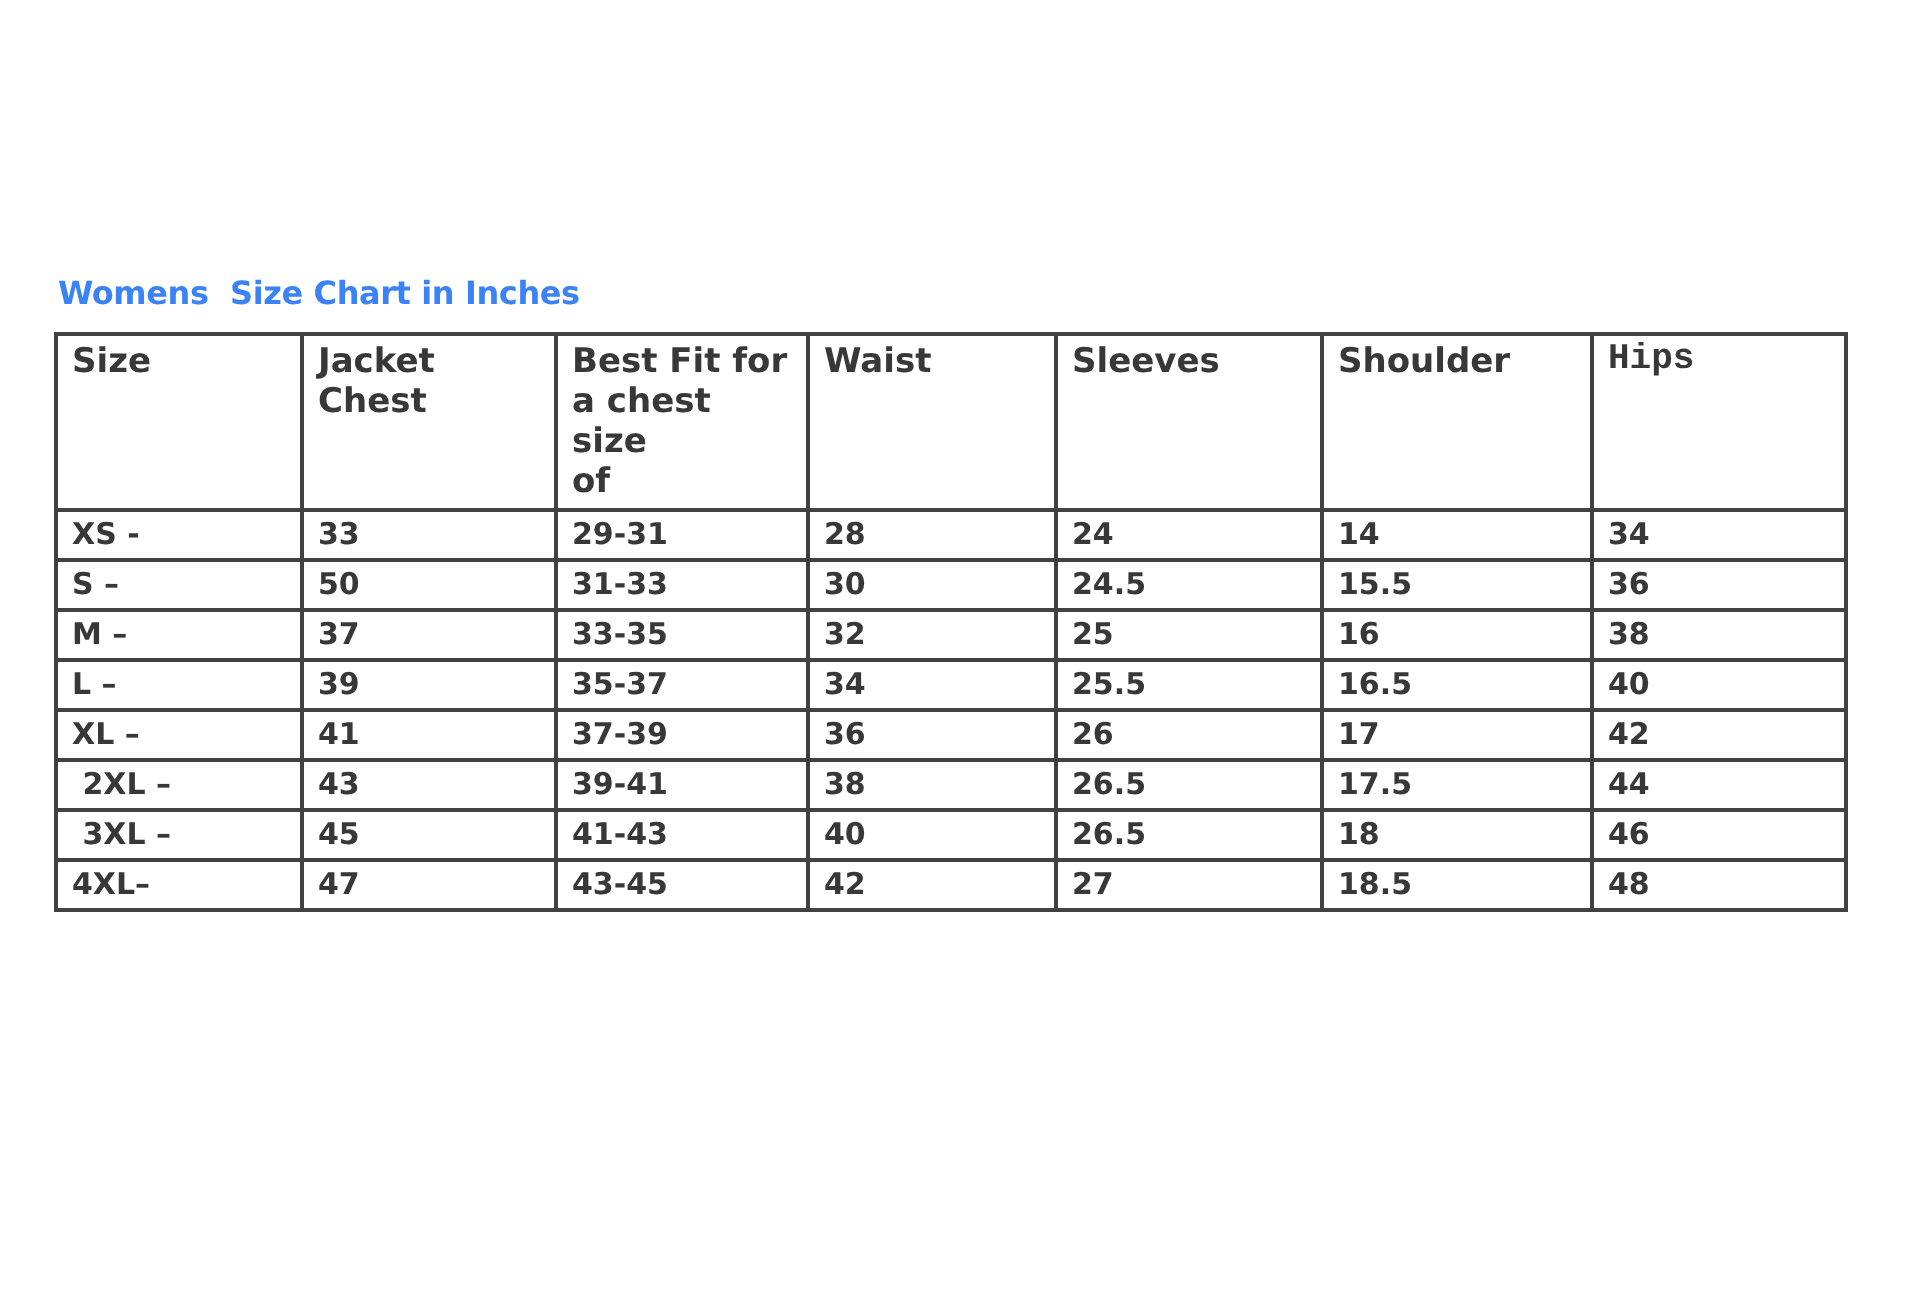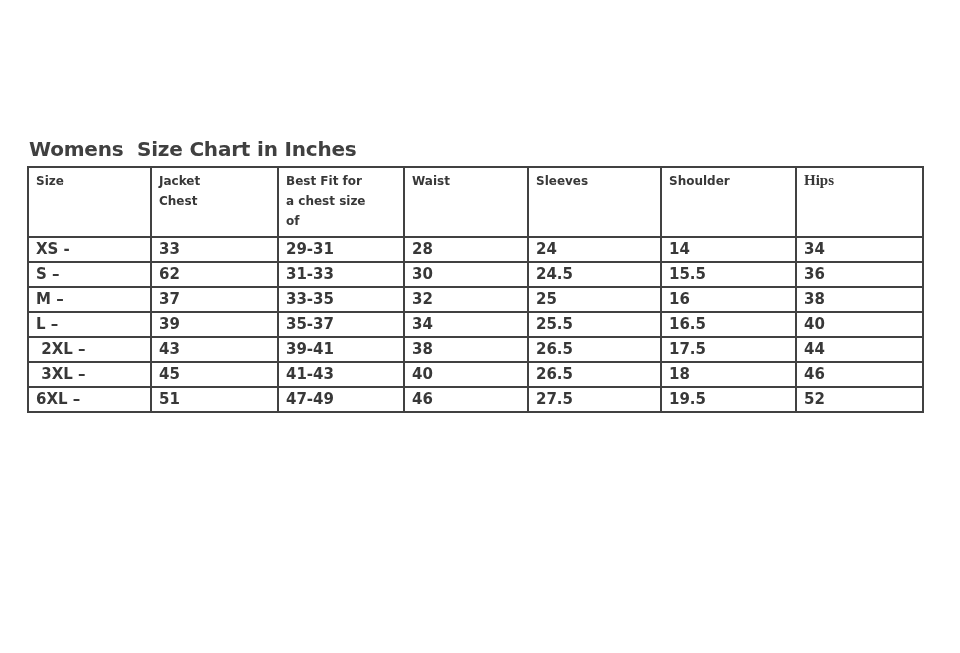--- a/index.html
+++ b/index.html
@@ -15,53 +15,53 @@
   .page {
     position: relative;
     width: 960px;
     height: 653px;
     background: #ffffff;
   }
   .chart-title {
     position: absolute;
     left: 29px;
     top: 137px;
-    font-size: 20px;
+    font-size: 16px;
     font-weight: 700;
-    color: #404040;
+    color: #3b82f6;
     white-space: pre;
     letter-spacing: -0.2px;
   }
   table.size-chart {
     position: absolute;
     left: 27px;
     top: 166px;
     width: 895px;
     border-collapse: collapse;
     table-layout: fixed;
   }
   table.size-chart th,
   table.size-chart td {
     border: 2px solid #414141;
     color: #383838;
     font-weight: 700;
     text-align: left;
   }
   table.size-chart th {
     vertical-align: top;
-    font-size: 12px;
+    font-size: 17px;
     line-height: 20px;
     padding: 3px 6px 3px 7px;
     height: 70px;
     white-space: pre-line;
   }
   
   table.size-chart th:nth-child(7) {
-    font-family: Liberation Serif, serif;
-    font-size: 15px;
+    font-family: Liberation Mono, monospace;
+    font-size: 18px;
     line-height: 19px;
   }
   table.size-chart td {
     vertical-align: middle;
     font-size: 15px;
     height: 25px;
     padding: 1px 6px 2px 7px;
     white-space: pre;
   }
   
@@ -99,21 +99,21 @@
           <td>XS -</td>
           <td>33</td>
           <td>29-31</td>
           <td>28</td>
           <td>24</td>
           <td>14</td>
           <td>34</td>
         </tr>
         <tr>
           <td>S –</td>
-          <td>62</td>
+          <td>50</td>
           <td>31-33</td>
           <td>30</td>
           <td>24.5</td>
           <td>15.5</td>
           <td>36</td>
         </tr>
         <tr>
           <td>M –</td>
           <td>37</td>
           <td>33-35</td>
@@ -125,41 +125,50 @@
         <tr>
           <td>L –</td>
           <td>39</td>
           <td>35-37</td>
           <td>34</td>
           <td>25.5</td>
           <td>16.5</td>
           <td>40</td>
         </tr>
         <tr>
+          <td>XL –</td>
+          <td>41</td>
+          <td>37-39</td>
+          <td>36</td>
+          <td>26</td>
+          <td>17</td>
+          <td>42</td>
+        </tr>
+        <tr>
           <td> 2XL –</td>
           <td>43</td>
           <td>39-41</td>
           <td>38</td>
           <td>26.5</td>
           <td>17.5</td>
           <td>44</td>
         </tr>
         <tr>
           <td> 3XL –</td>
           <td>45</td>
           <td>41-43</td>
           <td>40</td>
           <td>26.5</td>
           <td>18</td>
           <td>46</td>
         </tr>
         <tr>
-          <td>6XL –</td>
-          <td>51</td>
-          <td>47-49</td>
-          <td>46</td>
-          <td>27.5</td>
-          <td>19.5</td>
-          <td>52</td>
+          <td>4XL–</td>
+          <td>47</td>
+          <td>43-45</td>
+          <td>42</td>
+          <td>27</td>
+          <td>18.5</td>
+          <td>48</td>
         </tr>
       </tbody>
   </table>
 </div>
 
 </body></html>

